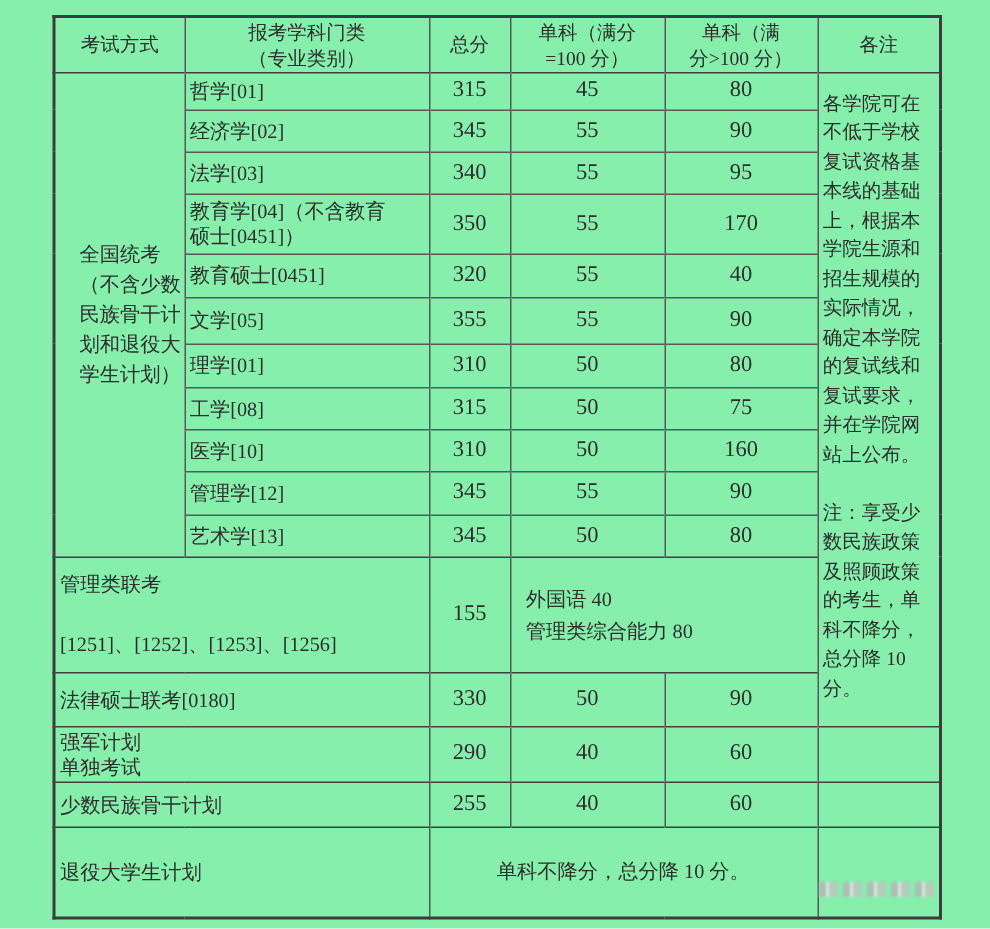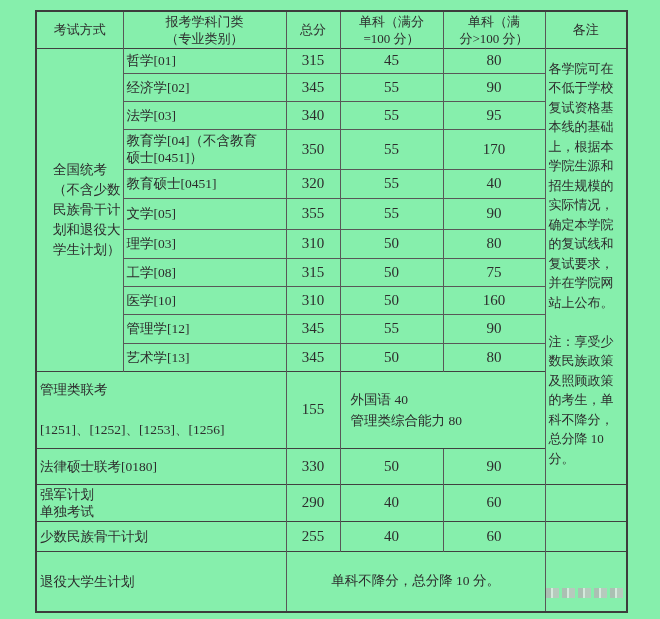--- a/index.html
+++ b/index.html
@@ -176,21 +176,21 @@
     </tr>
 
     <tr style="height:31px">
       <td class="lbl">文学[05]</td>
       <td class="num">355</td>
       <td class="num">55</td>
       <td class="num">90</td>
     </tr>
 
     <tr style="height:29px">
-      <td class="lbl">理学[03]</td>
+      <td class="lbl">理学[01]</td>
       <td class="num">310</td>
       <td class="num">50</td>
       <td class="num">80</td>
     </tr>
 
     <tr style="height:28px">
       <td class="lbl">工学[08]</td>
       <td class="num">315</td>
       <td class="num">50</td>
       <td class="num">75</td>

